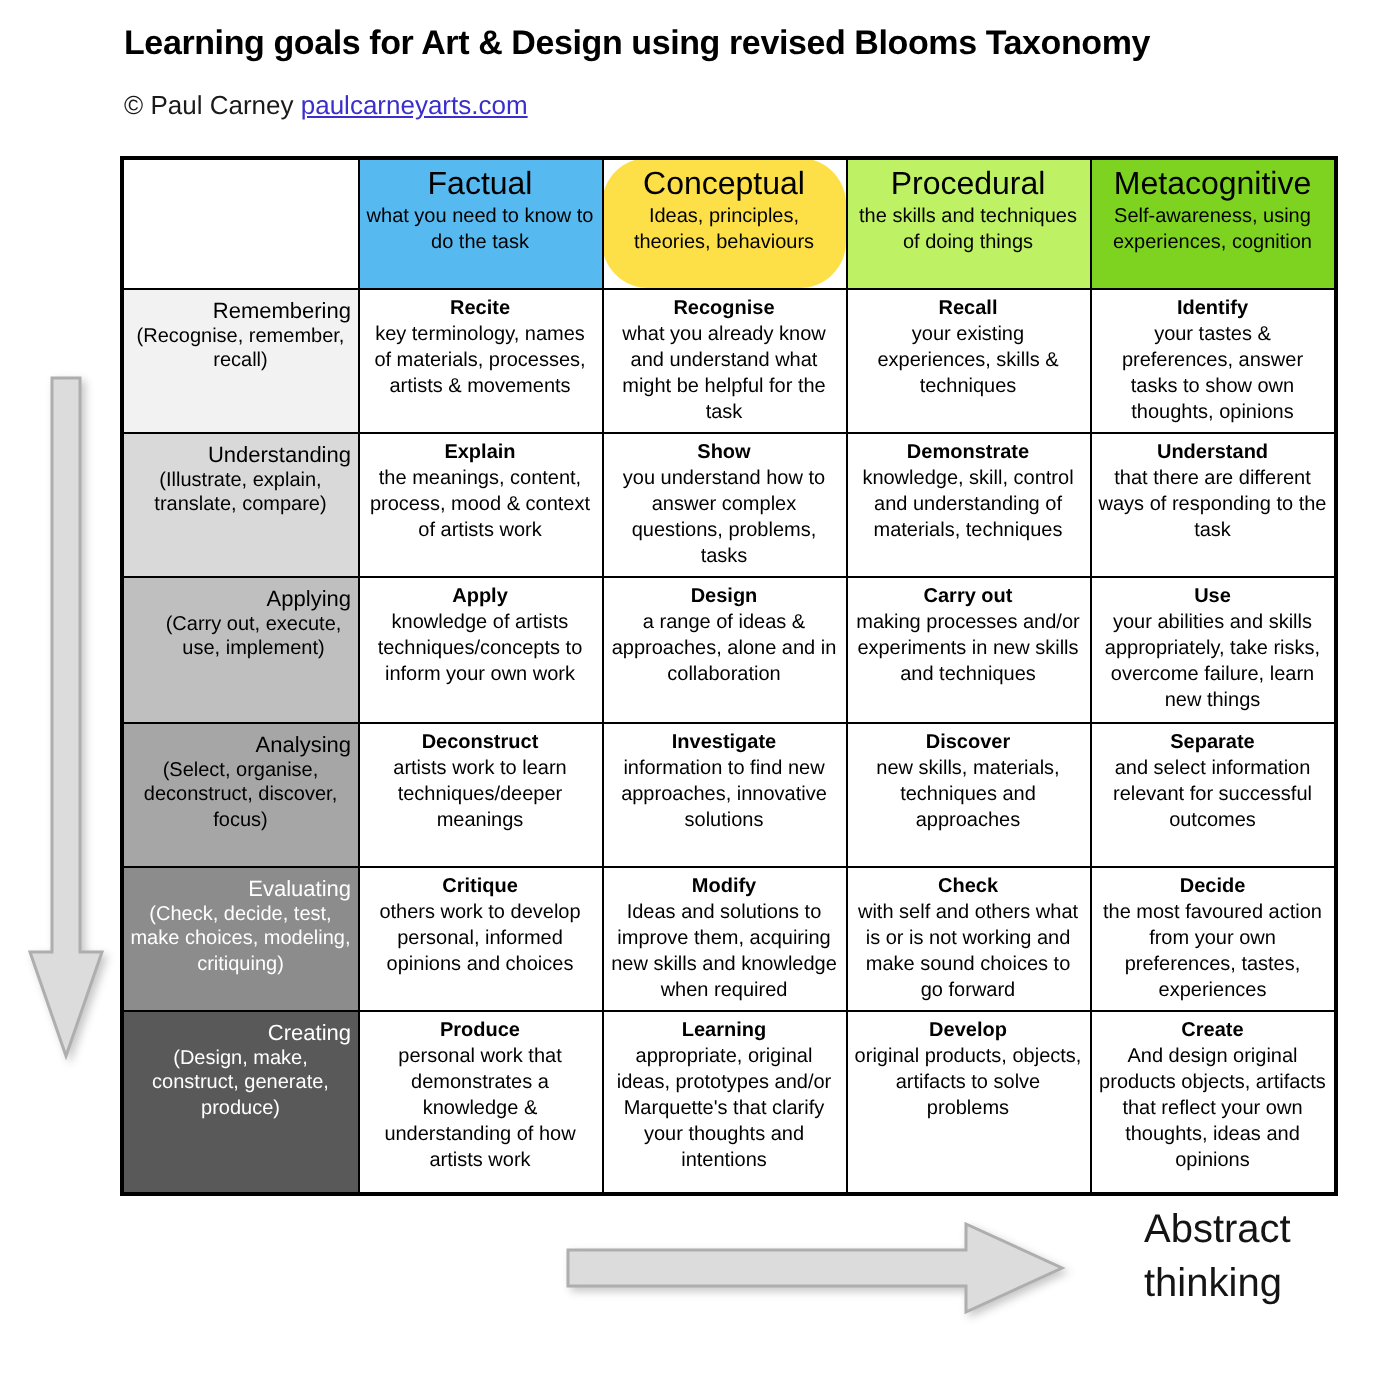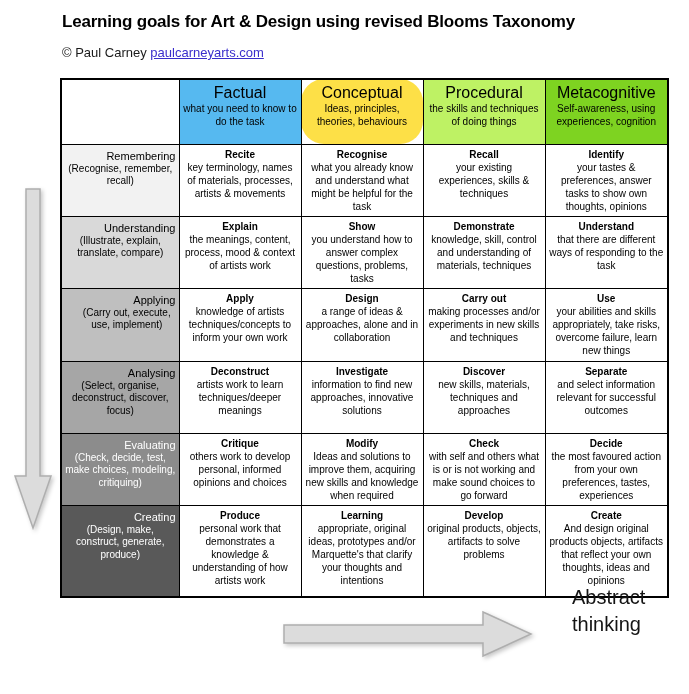--- a/index.html
+++ b/index.html
@@ -24,21 +24,21 @@
   .row-title{font-size:11px;line-height:1.2;padding-top:4px;text-align:right;}
   .row-sub{font-size:10px;line-height:1.25;}
   .term{font-size:10px;font-weight:700;line-height:1.3;padding-top:2px;}
   .desc{font-size:10px;line-height:1.3;}
 
   .flow-arrow{position:absolute;filter:drop-shadow(2px 2px 2px rgba(0,0,0,0.22));}
   #v-arrow{left:13px;top:188px;}
   #h-arrow{left:283px;top:608px;}
   .think{position:absolute;font-size:20px;line-height:1.35;color:#141414;}
   #concrete{left:180px;top:602px;width:100px;}
-  #abstract{left:572px;top:584px;width:100px;}
+  #abstract{left:572px;top:602px;width:100px;}
 </style>
 </head>
 <body>
 
 <div class="page">
 
   <h1 class="title">Learning goals for Art &amp; Design using revised Blooms Taxonomy</h1>
 
   <div class="copyright">
     <span>© Paul Carney</span>

